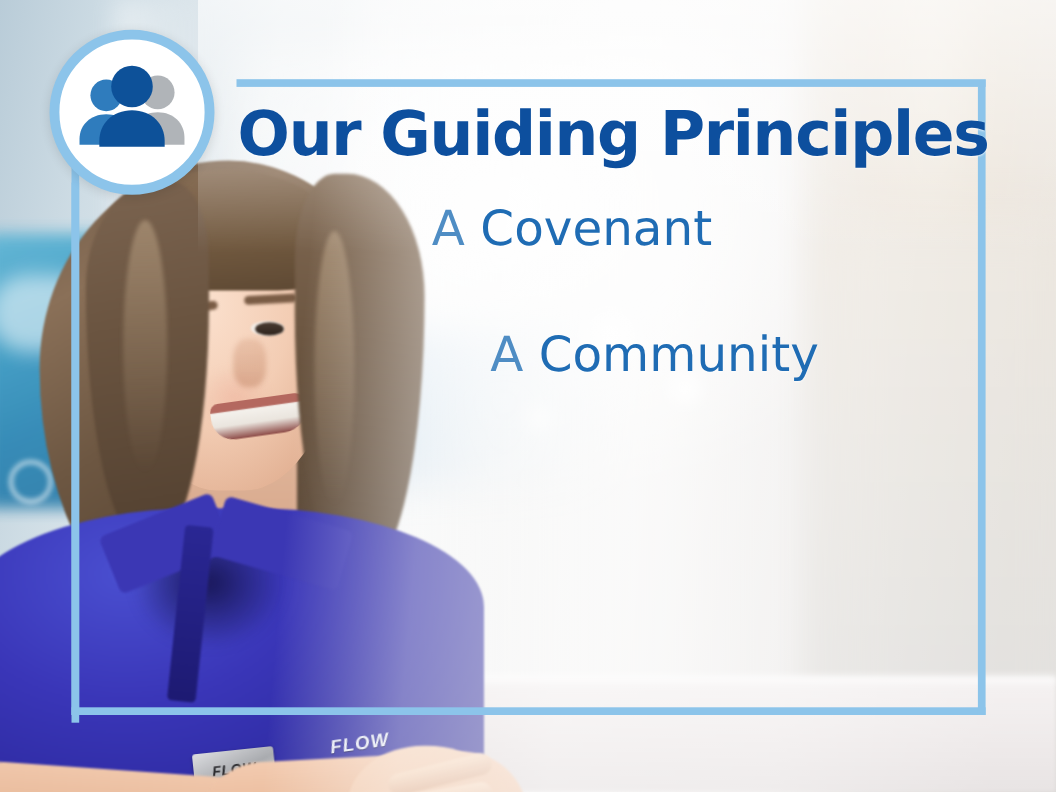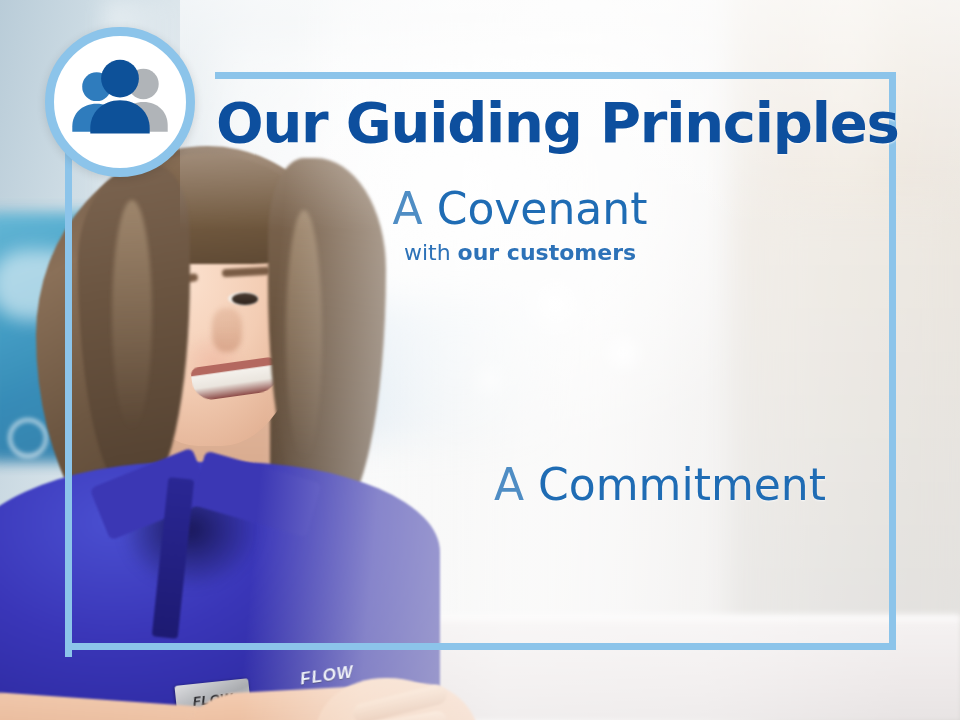--- a/index.html
+++ b/index.html
@@ -397,29 +397,26 @@
 
   <div class="title">Our Guiding Principles</div>
 
   <div class="principles">
 
     <div class="pblock" id="p1">
       <div class="headline">
         <span class="art">A</span>
         <span class="word">Covenant</span>
       </div>
-      <div class="sub">
-        <span>with </span><b>our customers</b>
+    </div>
+
+    <div class="pblock" id="p2">
+      <div class="headline">
+        <span class="art">A</span>
+        <span class="word">Community</span>
       </div>
     </div>
 
-    <div class="pblock" id="p2">
-    </div>
-
     <div class="pblock" id="p3">
-      <div class="headline">
-        <span class="art">A</span>
-        <span class="word">Commitment</span>
-      </div>
     </div>
 
   </div>
 </div>
 
 </body></html>

